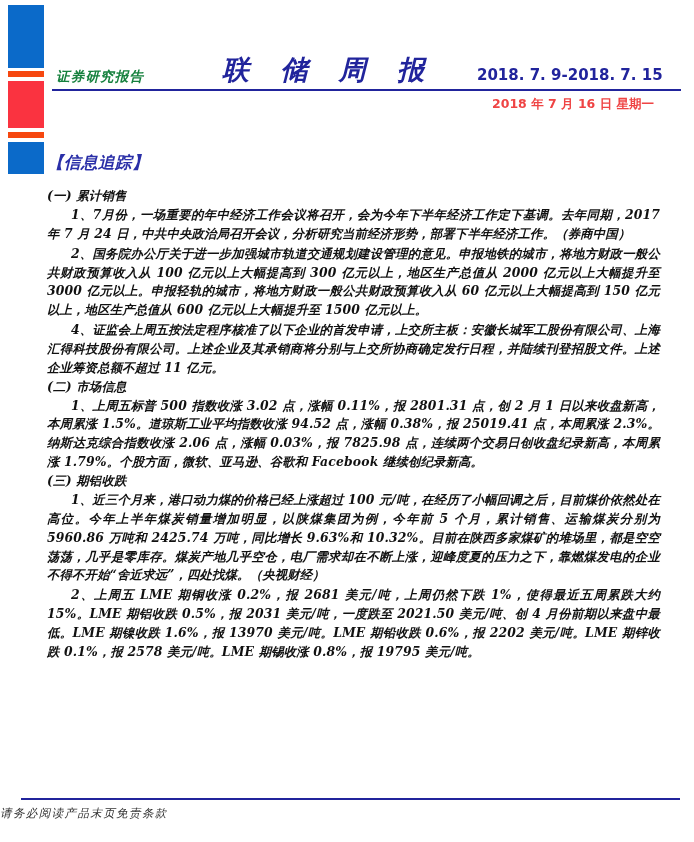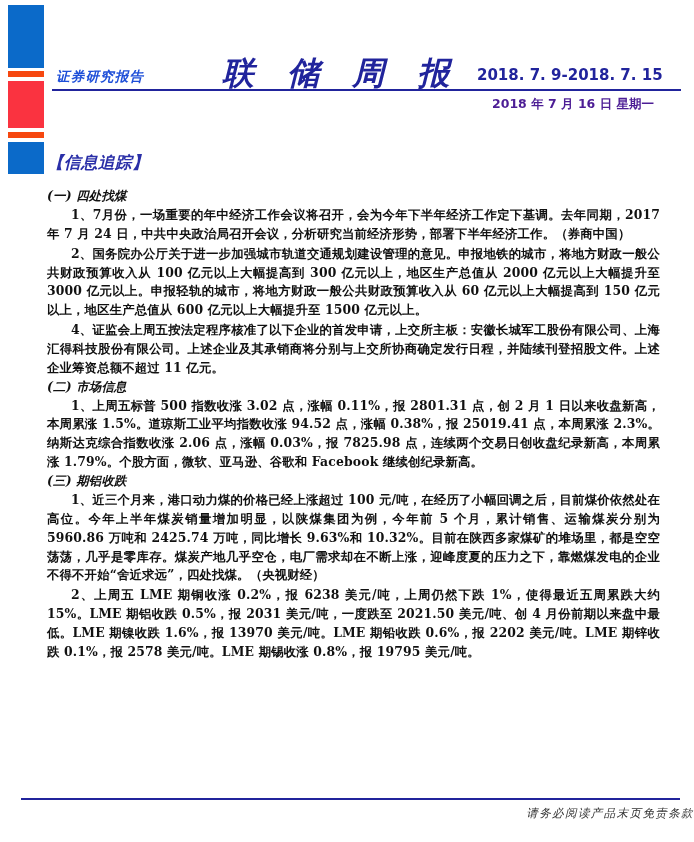--- a/index.html
+++ b/index.html
@@ -38,30 +38,30 @@
     height: 66px;
   }
   .hdr-sub {
     position: absolute;
     left: 56px;
     top: 16px;
     font-family: Liberation Mono, monospace;
     font-size: 13.5px;
     font-weight: bold;
     font-style: italic;
-    color: #1d4ed8;
+    color: #15803d;
     letter-spacing: 1.2px;
     white-space: nowrap;
   }
   .hdr-title {
     position: absolute;
     left: 222px;
     top: 0px;
     font-family: "DejaVu Serif", "Liberation Serif", serif;
-    font-size: 32px;
+    font-size: 27px;
     font-weight: bold;
     font-style: italic;
     color: #21249c;
     letter-spacing: 11px;
     white-space: nowrap;
   }
   .hdr-range {
     position: absolute;
     left: 477px;
     top: 14px;
@@ -79,21 +79,21 @@
     height: 2px;
     background: #21249c;
   }
   .hdr-date {
     position: absolute;
     left: 492px;
     top: 44px;
     font-family: "DejaVu Sans", "Liberation Sans", sans-serif;
     font-size: 12.5px;
     font-weight: bold;
-    color: #4c1d95;
+    color: #ef4444;
     white-space: nowrap;
   }
 
   
   .doc-body {
     position: absolute;
     left: 47px;
     top: 152px;
     width: 613px;
   }
@@ -112,20 +112,21 @@
     font-weight: bold;
     font-style: italic;
     color: #111111;
     margin: 0 0 1px 0;
     letter-spacing: 0.2px;
   }
   .para {
     font-family: "DejaVu Serif", "Liberation Serif", serif;
     font-size: 12.4px;
     font-weight: bold;
+    font-style: italic;
     color: #111111;
     line-height: 1.52;
     margin: 0 0 1px 0;
     text-indent: 24px;
     text-align: justify;
     letter-spacing: 0.15px;
   }
 
   
   .footer-rule {
@@ -134,21 +135,21 @@
     top: 798px;
     width: 659px;
     height: 2px;
     background: #21249c;
   }
   .footer-text {
     position: absolute;
     left: 0;
     top: 806px;
     width: 694px;
-    text-align: right;
+    text-align: left;
     font-family: "DejaVu Serif", "Liberation Serif", serif;
     font-size: 11.5px;
     font-style: italic;
     color: #333333;
     letter-spacing: 1.4px;
   }
 </style>
 </head>
 <body>
 
@@ -166,33 +167,33 @@
   <div class="hdr-range">2018. 7. 9-2018. 7. 15</div>
   <div class="hdr-rule"></div>
   <div class="hdr-date">2018 年 7 月 16 日  星期一</div>
 </div>
 
 <div class="doc-body">
 
   <div class="sec-head">【信息追踪】</div>
 
   <div>
-    <div class="sub-head">(一) 四处找煤</div>
+    <div class="sub-head">(一) 累计销售</div>
     <p class="para">1、7月份，一场重要的年中经济工作会议将召开，会为今年下半年经济工作定下基调。去年同期，2017 年 7 月 24 日，中共中央政治局召开会议，分析研究当前经济形势，部署下半年经济工作。（券商中国）</p>
     <p class="para">2、国务院办公厅关于进一步加强城市轨道交通规划建设管理的意见。申报地铁的城市，将地方财政一般公共财政预算收入从 100 亿元以上大幅提高到 300 亿元以上，地区生产总值从 2000 亿元以上大幅提升至 3000 亿元以上。申报轻轨的城市，将地方财政一般公共财政预算收入从 60 亿元以上大幅提高到 150 亿元以上，地区生产总值从 600 亿元以上大幅提升至 1500 亿元以上。</p>
     <p class="para">4、证监会上周五按法定程序核准了以下企业的首发申请，上交所主板：安徽长城军工股份有限公司、上海汇得科技股份有限公司。上述企业及其承销商将分别与上交所协商确定发行日程，并陆续刊登招股文件。上述企业筹资总额不超过 11 亿元。</p>
   </div>
 
   <div>
     <div class="sub-head">(二) 市场信息</div>
     <p class="para">1、上周五标普 500 指数收涨 3.02 点，涨幅 0.11%，报 2801.31 点，创 2 月 1 日以来收盘新高，本周累涨 1.5%。道琼斯工业平均指数收涨 94.52 点，涨幅 0.38%，报 25019.41 点，本周累涨 2.3%。纳斯达克综合指数收涨 2.06 点，涨幅 0.03%，报 7825.98 点，连续两个交易日创收盘纪录新高，本周累涨 1.79%。个股方面，微软、亚马逊、谷歌和 Facebook 继续创纪录新高。</p>
   </div>
 
   <div>
     <div class="sub-head">(三) 期铝收跌</div>
     <p class="para">1、近三个月来，港口动力煤的价格已经上涨超过 100 元/吨，在经历了小幅回调之后，目前煤价依然处在高位。今年上半年煤炭销量增加明显，以陕煤集团为例，今年前 5 个月，累计销售、运输煤炭分别为 5960.86 万吨和 2425.74 万吨，同比增长 9.63%和 10.32%。目前在陕西多家煤矿的堆场里，都是空空荡荡，几乎是零库存。煤炭产地几乎空仓，电厂需求却在不断上涨，迎峰度夏的压力之下，靠燃煤发电的企业不得不开始“舍近求远”，四处找煤。（央视财经）</p>
-    <p class="para">2、上周五 LME 期铜收涨 0.2%，报 6238 美元/吨，上周仍然下跌 1%，使得最近五周累跌大约 15%。LME 期铝收跌 0.5%，报 2031 美元/吨，一度跌至 2021.50 美元/吨、创 4 月份前期以来盘中最低。LME 期镍收跌 1.6%，报 13970 美元/吨。LME 期铅收跌 0.6%，报 2202 美元/吨。LME 期锌收跌 0.1%，报 2578 美元/吨。LME 期锡收涨 0.8%，报 19795 美元/吨。</p>
+    <p class="para">2、上周五 LME 期铜收涨 0.2%，报 2681 美元/吨，上周仍然下跌 1%，使得最近五周累跌大约 15%。LME 期铝收跌 0.5%，报 2031 美元/吨，一度跌至 2021.50 美元/吨、创 4 月份前期以来盘中最低。LME 期镍收跌 1.6%，报 13970 美元/吨。LME 期铅收跌 0.6%，报 2202 美元/吨。LME 期锌收跌 0.1%，报 2578 美元/吨。LME 期锡收涨 0.8%，报 19795 美元/吨。</p>
   </div>
 
 </div>
 
 <div class="footer-rule"></div>
 <div class="footer-text">请务必阅读产品末页免责条款</div>
 
 </body></html>

